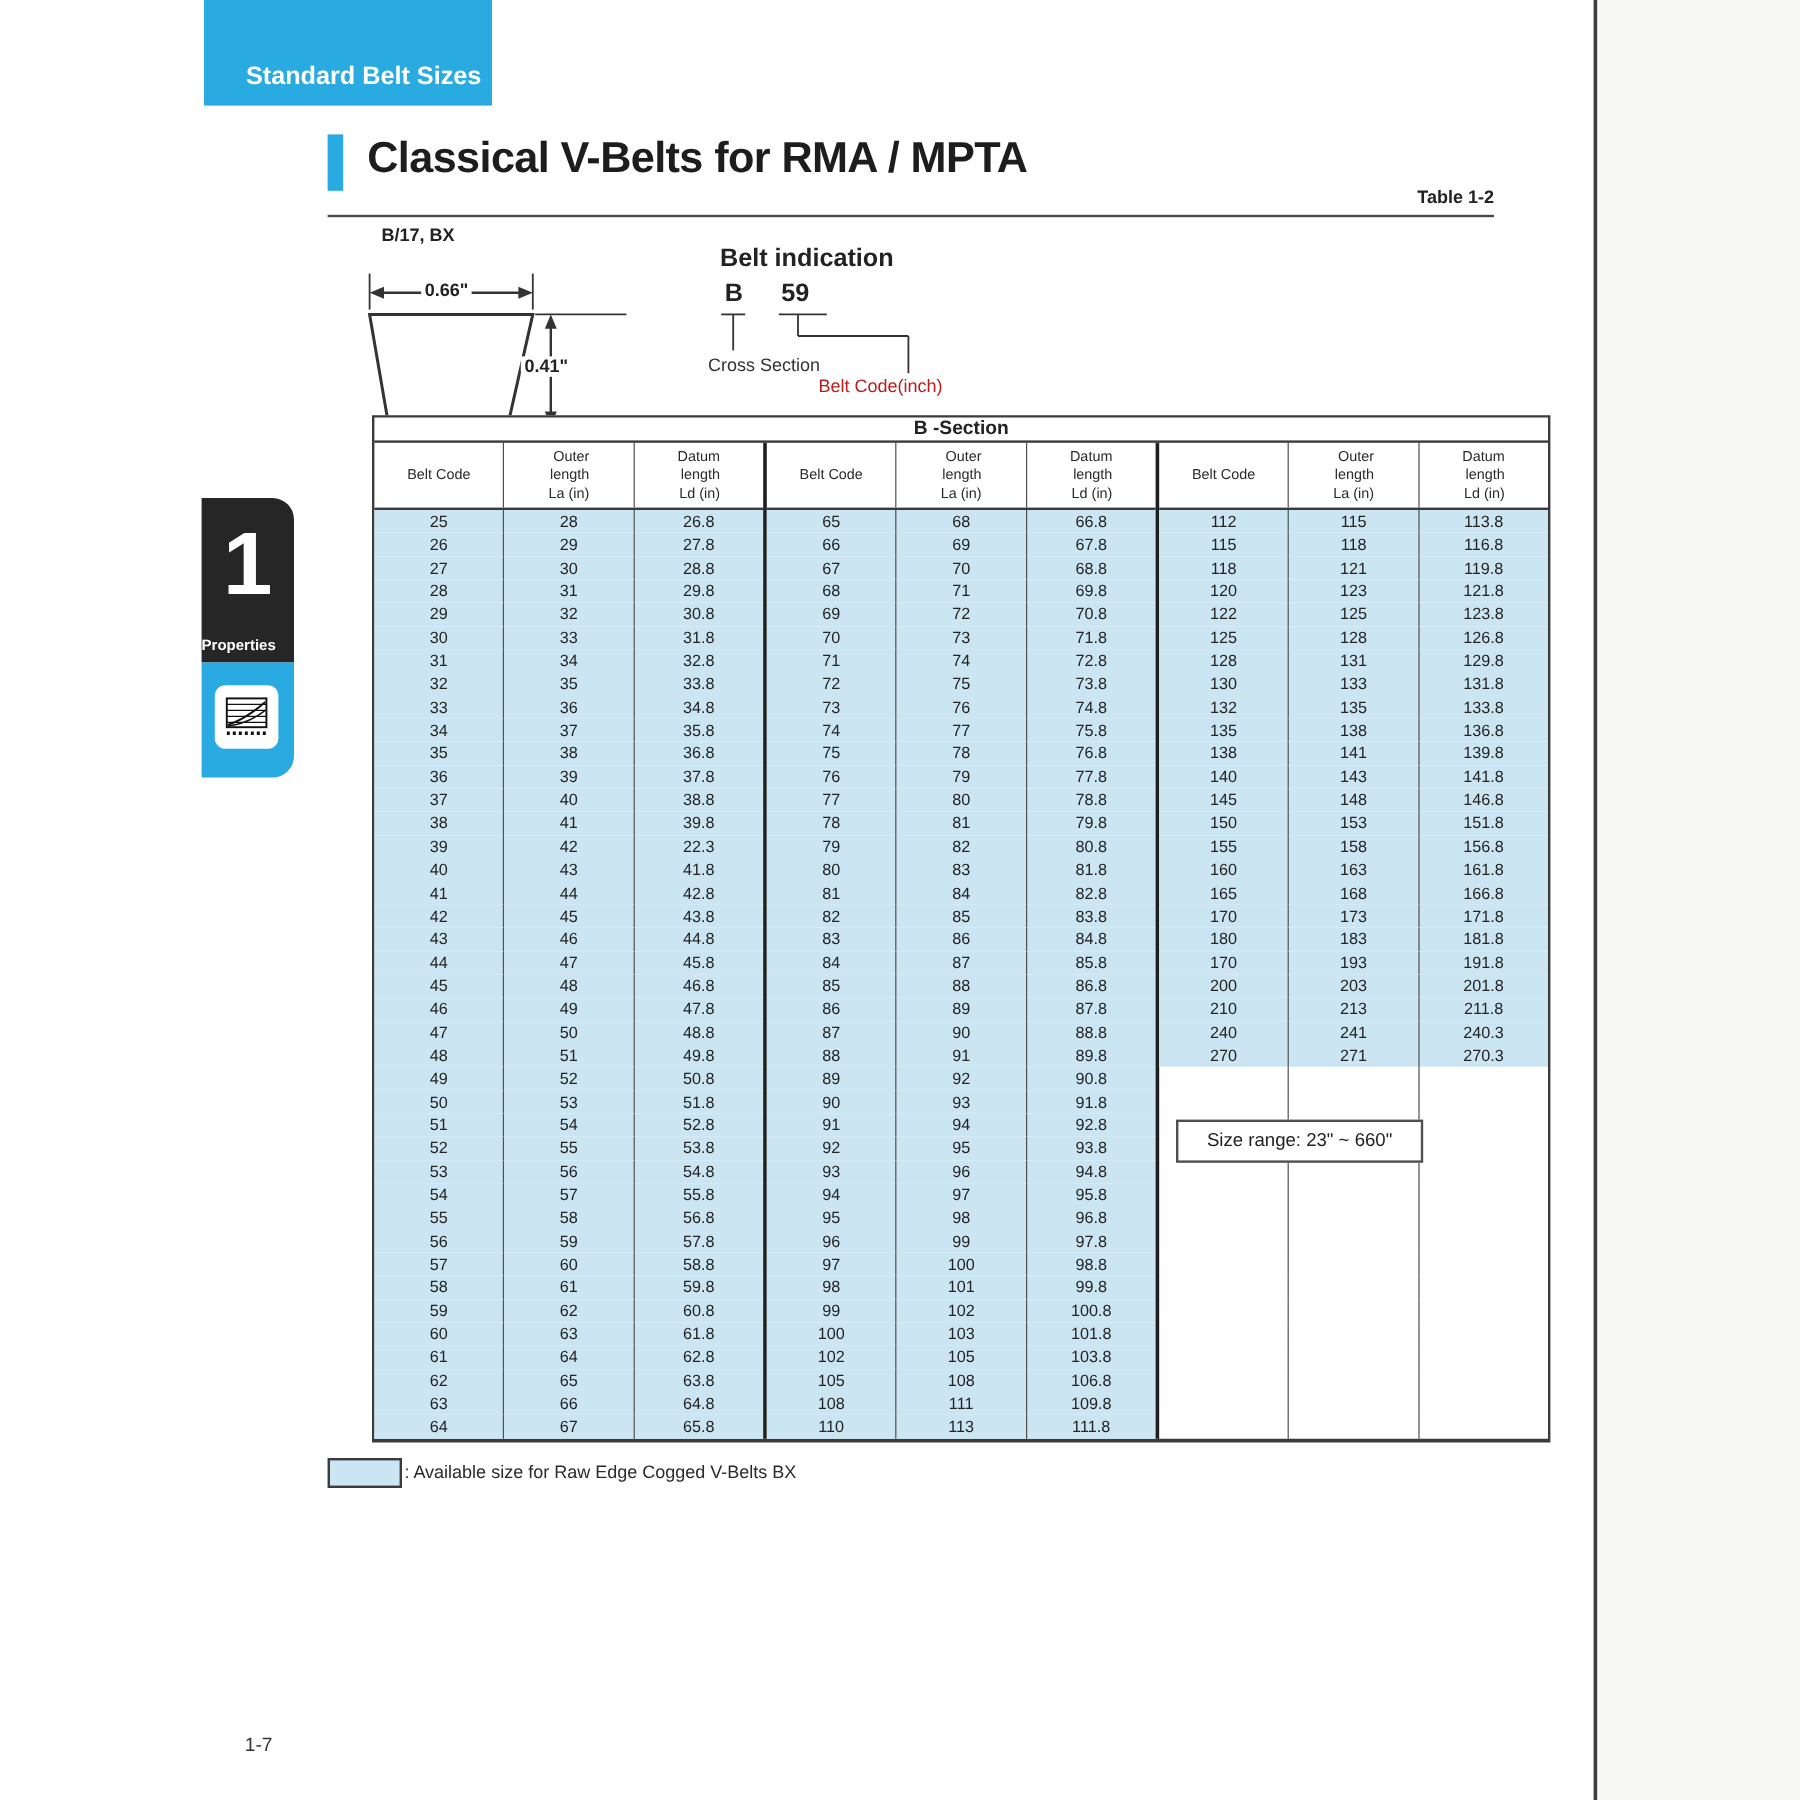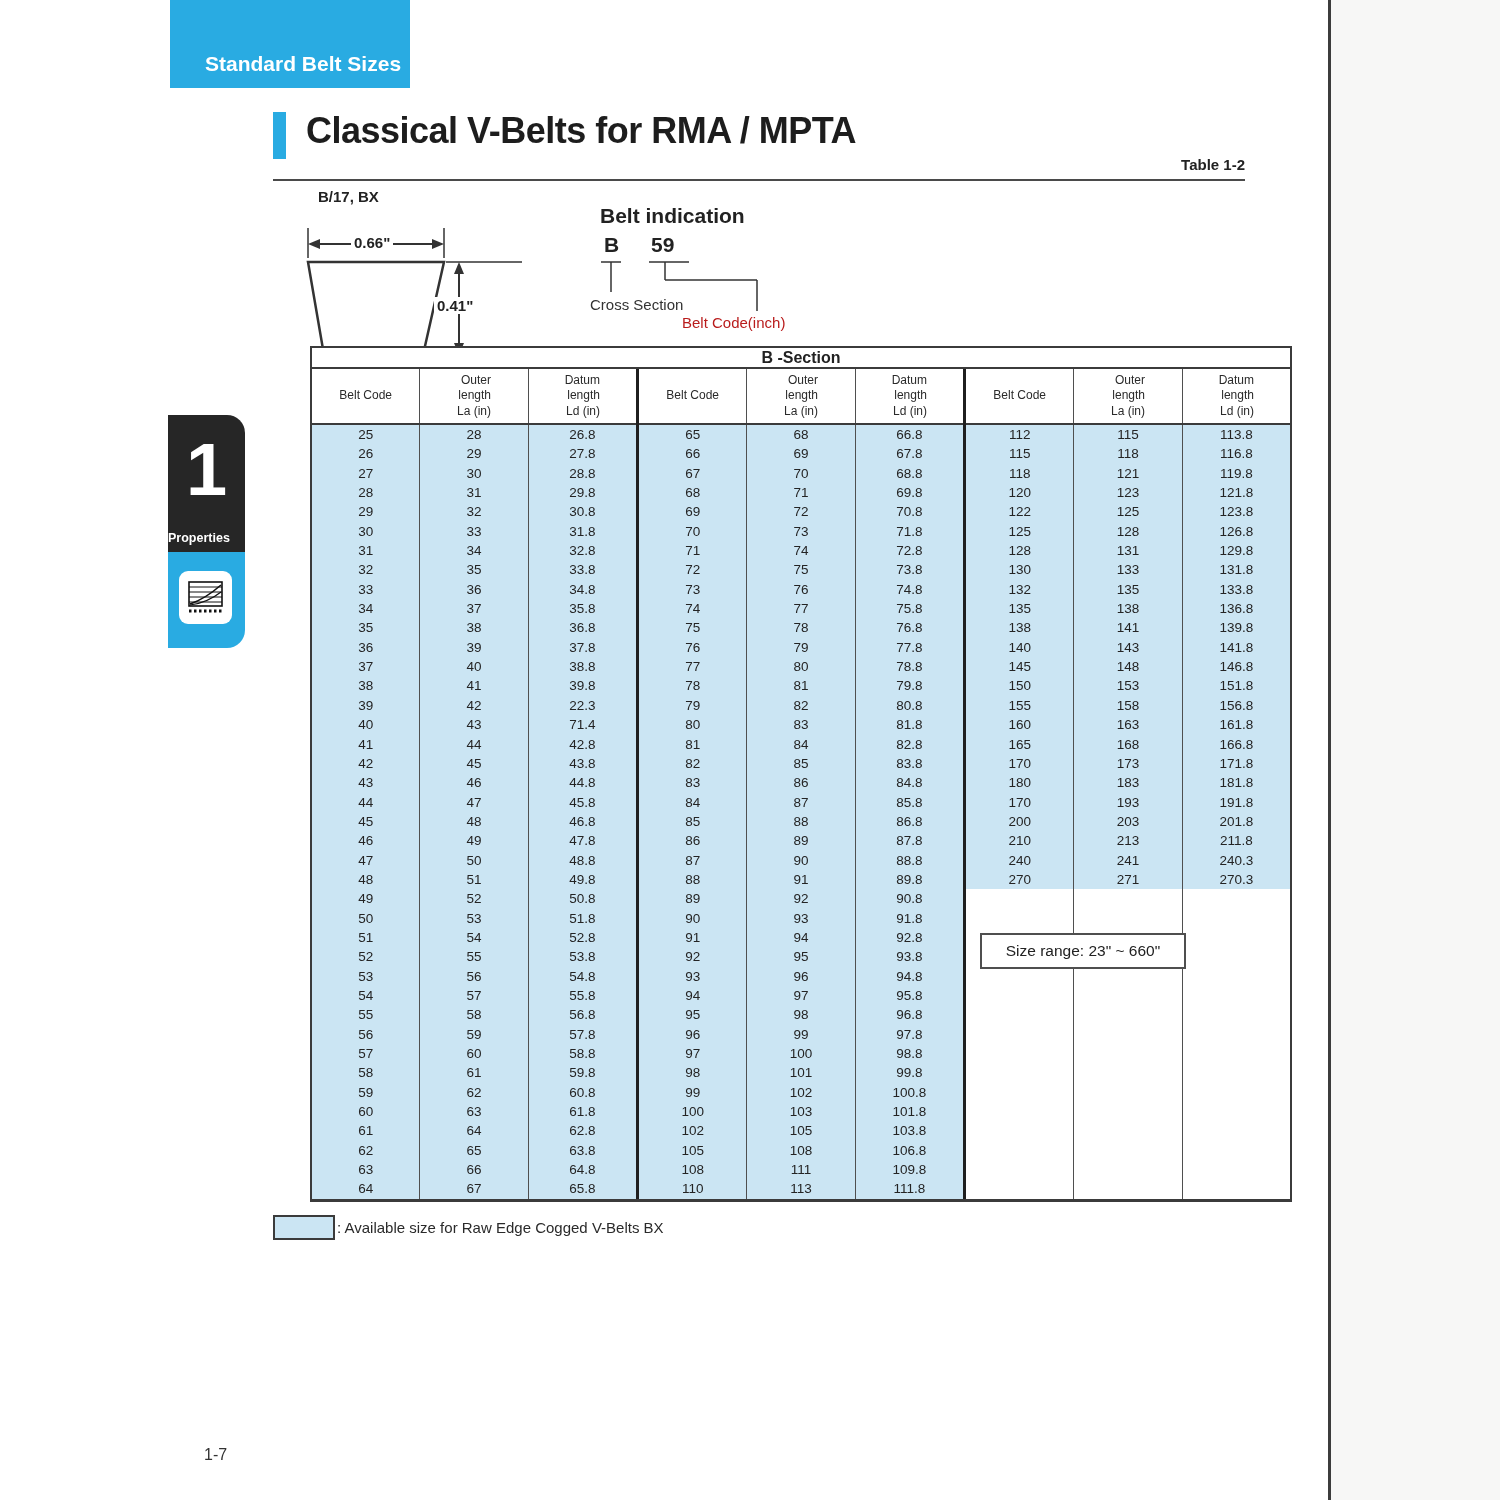--- a/index.html
+++ b/index.html
@@ -215,21 +215,21 @@
               <div class="td hl">39.8</div>
             </div>
             <div class="trow">
               <div class="td hl">39</div>
               <div class="td hl">42</div>
               <div class="td hl">22.3</div>
             </div>
             <div class="trow">
               <div class="td hl">40</div>
               <div class="td hl">43</div>
-              <div class="td hl">71.4</div>
+              <div class="td hl">41.8</div>
             </div>
             <div class="trow">
               <div class="td hl">41</div>
               <div class="td hl">44</div>
               <div class="td hl">42.8</div>
             </div>
             <div class="trow">
               <div class="td hl">42</div>
               <div class="td hl">45</div>
               <div class="td hl">43.8</div>

